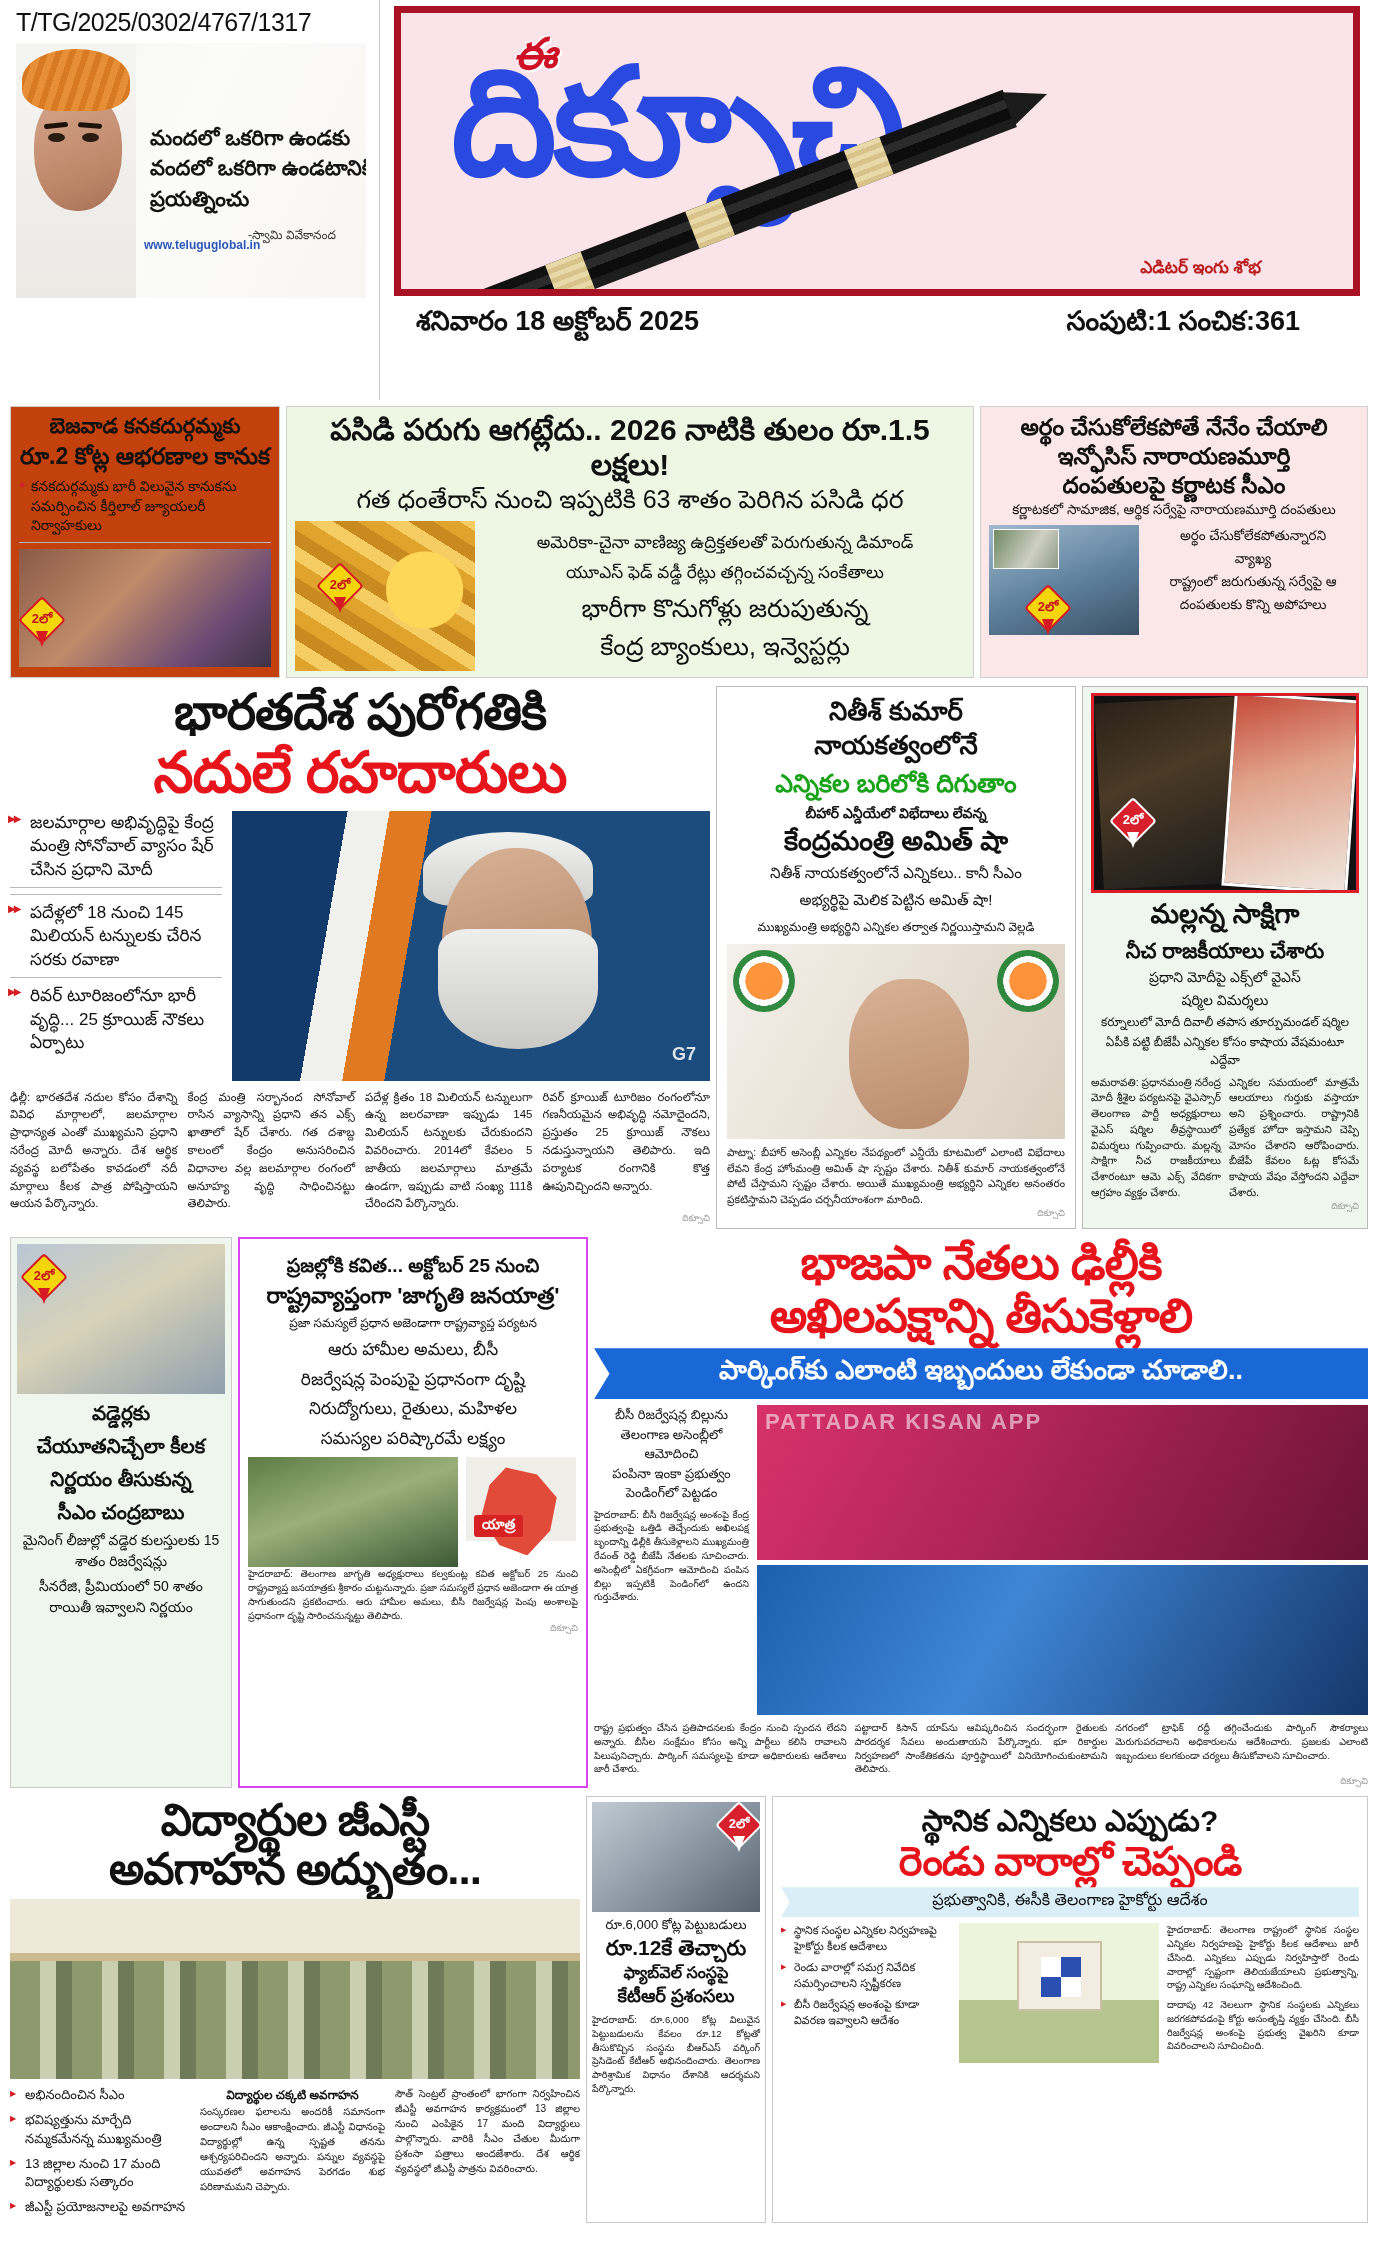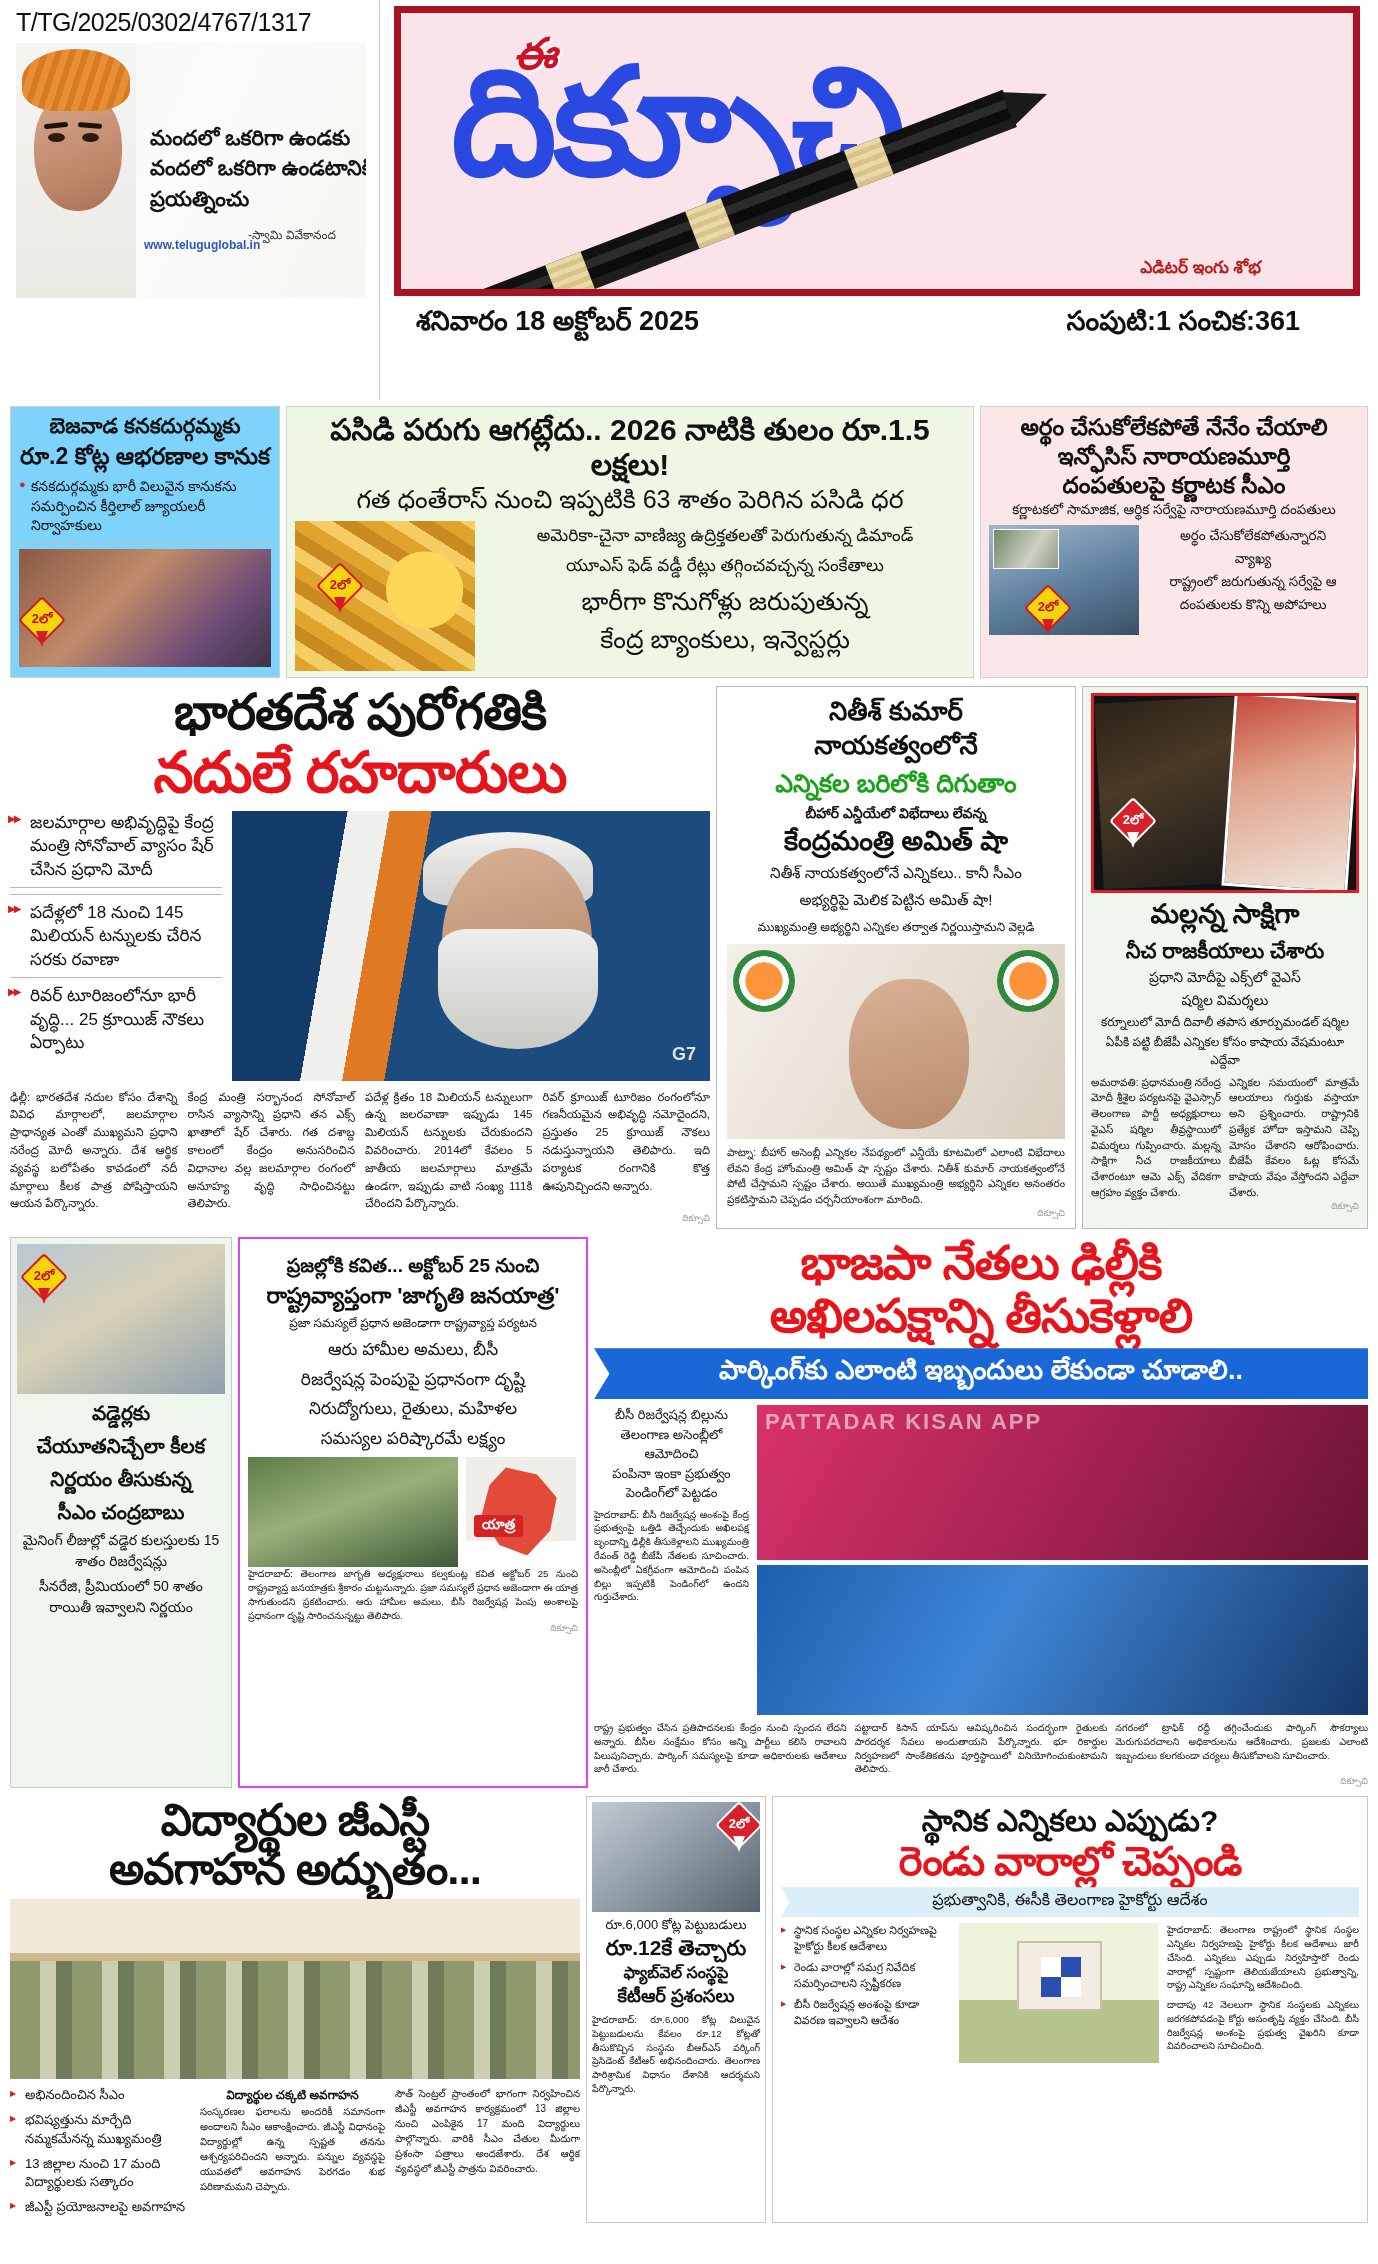--- a/index.html
+++ b/index.html
@@ -62,36 +62,36 @@
       border-radius:4px; }
   .tag2 .txt { position:absolute; left:0; top:8px; width:34px; text-align:center; font-size:13px;
       font-weight:700; color:#c3121f; }
   .tag2 .pin { position:absolute; left:11px; top:28px; width:0;height:0;
       border-left:6px solid transparent;border-right:6px solid transparent;border-top:16px solid #d51a24;}
   .cred { text-align:right; font-size:9px; color:#999; }
 
   
   .strip { display:flex; gap:6px; margin-top:6px; }
   .sbox { border:1px solid #cfcfcf; padding:6px 8px; position:relative; }
-  .sbox.a { width:270px; background:#7dd3fc; }
+  .sbox.a { width:270px; background:#c2410c; }
   .sbox.b { flex:1; background:#eef7e4; }
   .sbox.c { width:388px; background:#fbe7e7; }
   .s-h1 { font-size:21px; font-weight:700; text-align:center; line-height:1.2; }
   .s-h2 { font-size:23px; font-weight:700; text-align:center; line-height:1.25; margin-top:4px; }
   .s-bul { font-size:14px; line-height:1.4; margin-top:6px; padding-left:12px; position:relative; }
   .s-bul::before{ content:"●"; color:#d2232a; position:absolute; left:0; top:0; font-size:11px;}
   .sb-img { height:118px; margin-top:6px; background:linear-gradient(135deg,#8a5a46,#c08b6a 40%,#6c4a74 75%,#3d3346);
      position:relative; }
   .gold-h1 { font-size:30px; font-weight:700; text-align:center; line-height:1.15; }
   .gold-h2 { font-size:25px; text-align:center; line-height:1.25; margin-top:2px; }
   .gold-body { display:flex; gap:10px; margin-top:6px; }
   .gold-img { width:180px; height:150px; background:
       radial-gradient(circle at 72% 46%, #ffd758 0 38px, transparent 39px),
       repeating-linear-gradient(32deg,#e0a32c 0 14px,#f5cd63 14px 27px,#c98a20 27px 40px); position:relative;}
-  .gold-txt { flex:1; text-align:center; }
+  .gold-txt { flex:1; text-align:center;margin-top:7px; }
   .gold-txt .ln { font-size:17px; line-height:1.75; }
   .gold-txt .big { font-size:25px; line-height:1.35; margin-top:4px; }
   .c-h { font-size:23px; font-weight:700; text-align:center; line-height:1.25; }
   .c-body { display:flex; gap:8px; margin-top:4px; }
   .c-sub { font-size:13.5px; text-align:center; line-height:1.6; }
   .c-img { width:150px; height:110px; background:linear-gradient(160deg,#9fb9cf,#5d7f9c 55%,#3a5166); position:relative; }
   .c-inset { position:absolute; left:4px; top:4px; width:66px; height:40px;
       background:linear-gradient(120deg,#6f8a63,#cfcfc4 60%,#8d9b84); border:1px solid #fff;}
   .c-txt { flex:1; font-size:13.5px; line-height:1.7; text-align:center; }
 

